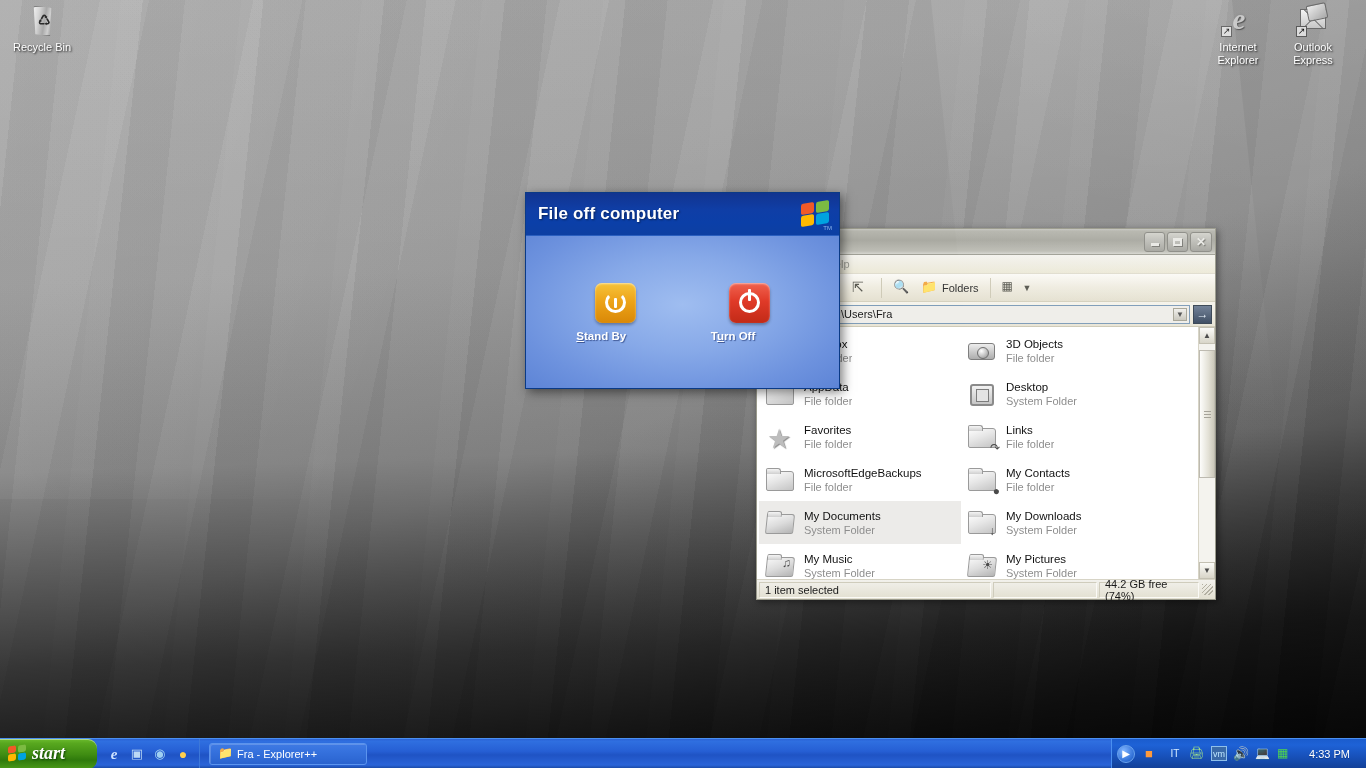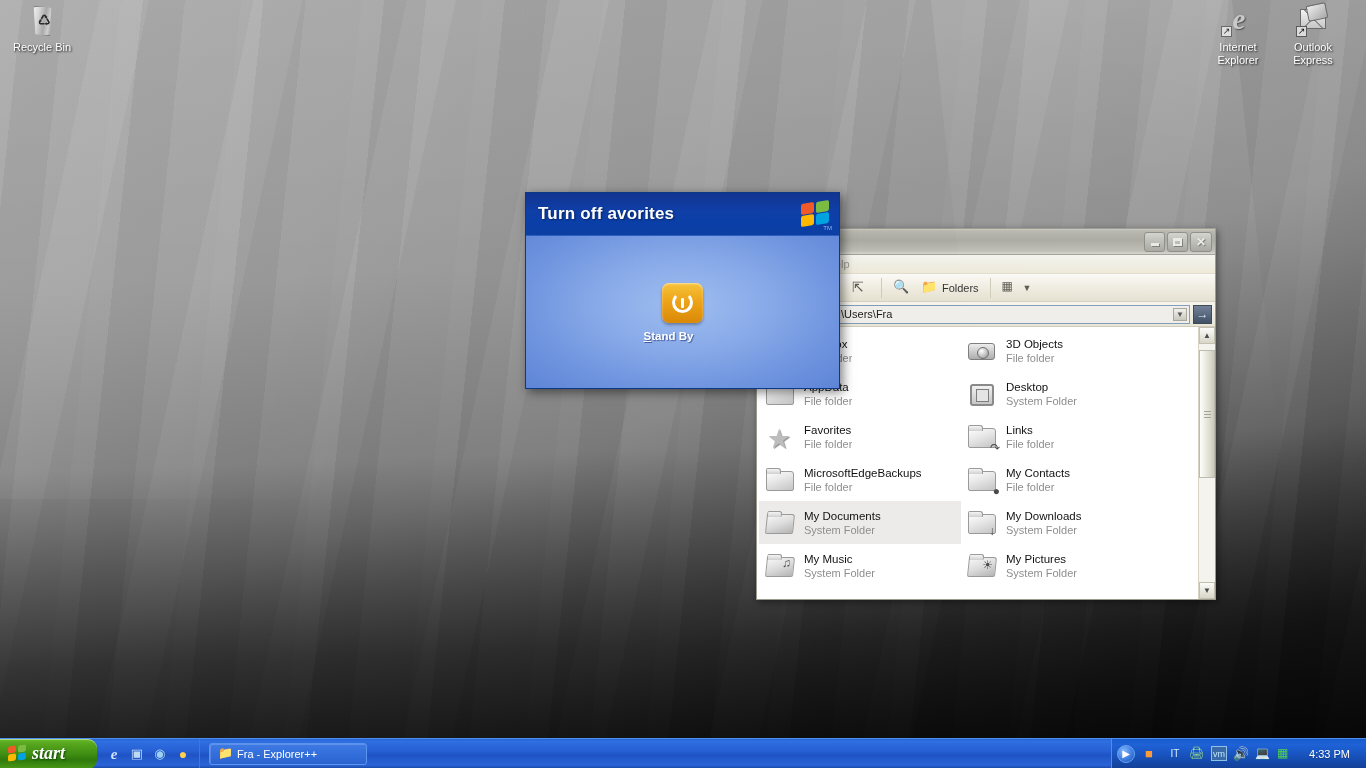--- a/index.html
+++ b/index.html
@@ -569,45 +569,59 @@
         <div class="sb-arrow">▲</div>
         <div class="sb-track">
           <div class="sb-thumb">
             <div class="sb-grip"></div>
           </div>
         </div>
         <div class="sb-arrow">▼</div>
       </div>
     </div>
 
+    <div class="xp-statusbar">
+      <div class="sb-pane p1">1 item selected</div>
+      <div class="sb-pane p2"></div>
+      <div class="sb-pane p3">44.2 GB free (74%)</div>
+      <div class="sb-grip2"></div>
+    </div>
   </div>
 
   <div id="shutdown">
     <div class="sd-title">
-      <h1>Turn off avorites</h1>
+      <h1>File off computer</h1>
       <div class="winflag">
         <div class="wf wf1"></div>
           <div class="wf wf2"></div>
         <div class="wf wf3"></div>
           <div class="wf wf4"></div>
         <span class="tm">TM</span>
       </div>
     </div>
 
     <div class="sd-body">
 
       <div class="sd-opt">
         <div class="sd-ico standby">
           <div class="pwr-ring gap">
               <div class="pwr-bar inner"></div>
             </div>
         </div>
         <div class="sd-label"><u>S</u>tand By</div>
       </div>
 
+      <div class="sd-opt">
+        <div class="sd-ico turnoff">
+          <div class="pwr-ring">
+              <div class="pwr-bar"></div>
+            </div>
+        </div>
+        <div class="sd-label">T<u>u</u>rn Off</div>
+      </div>
 
 
     </div>
 
   </div>
 
   <div id="taskbar">
 
     <div id="start-btn">
       <div class="sflag">

